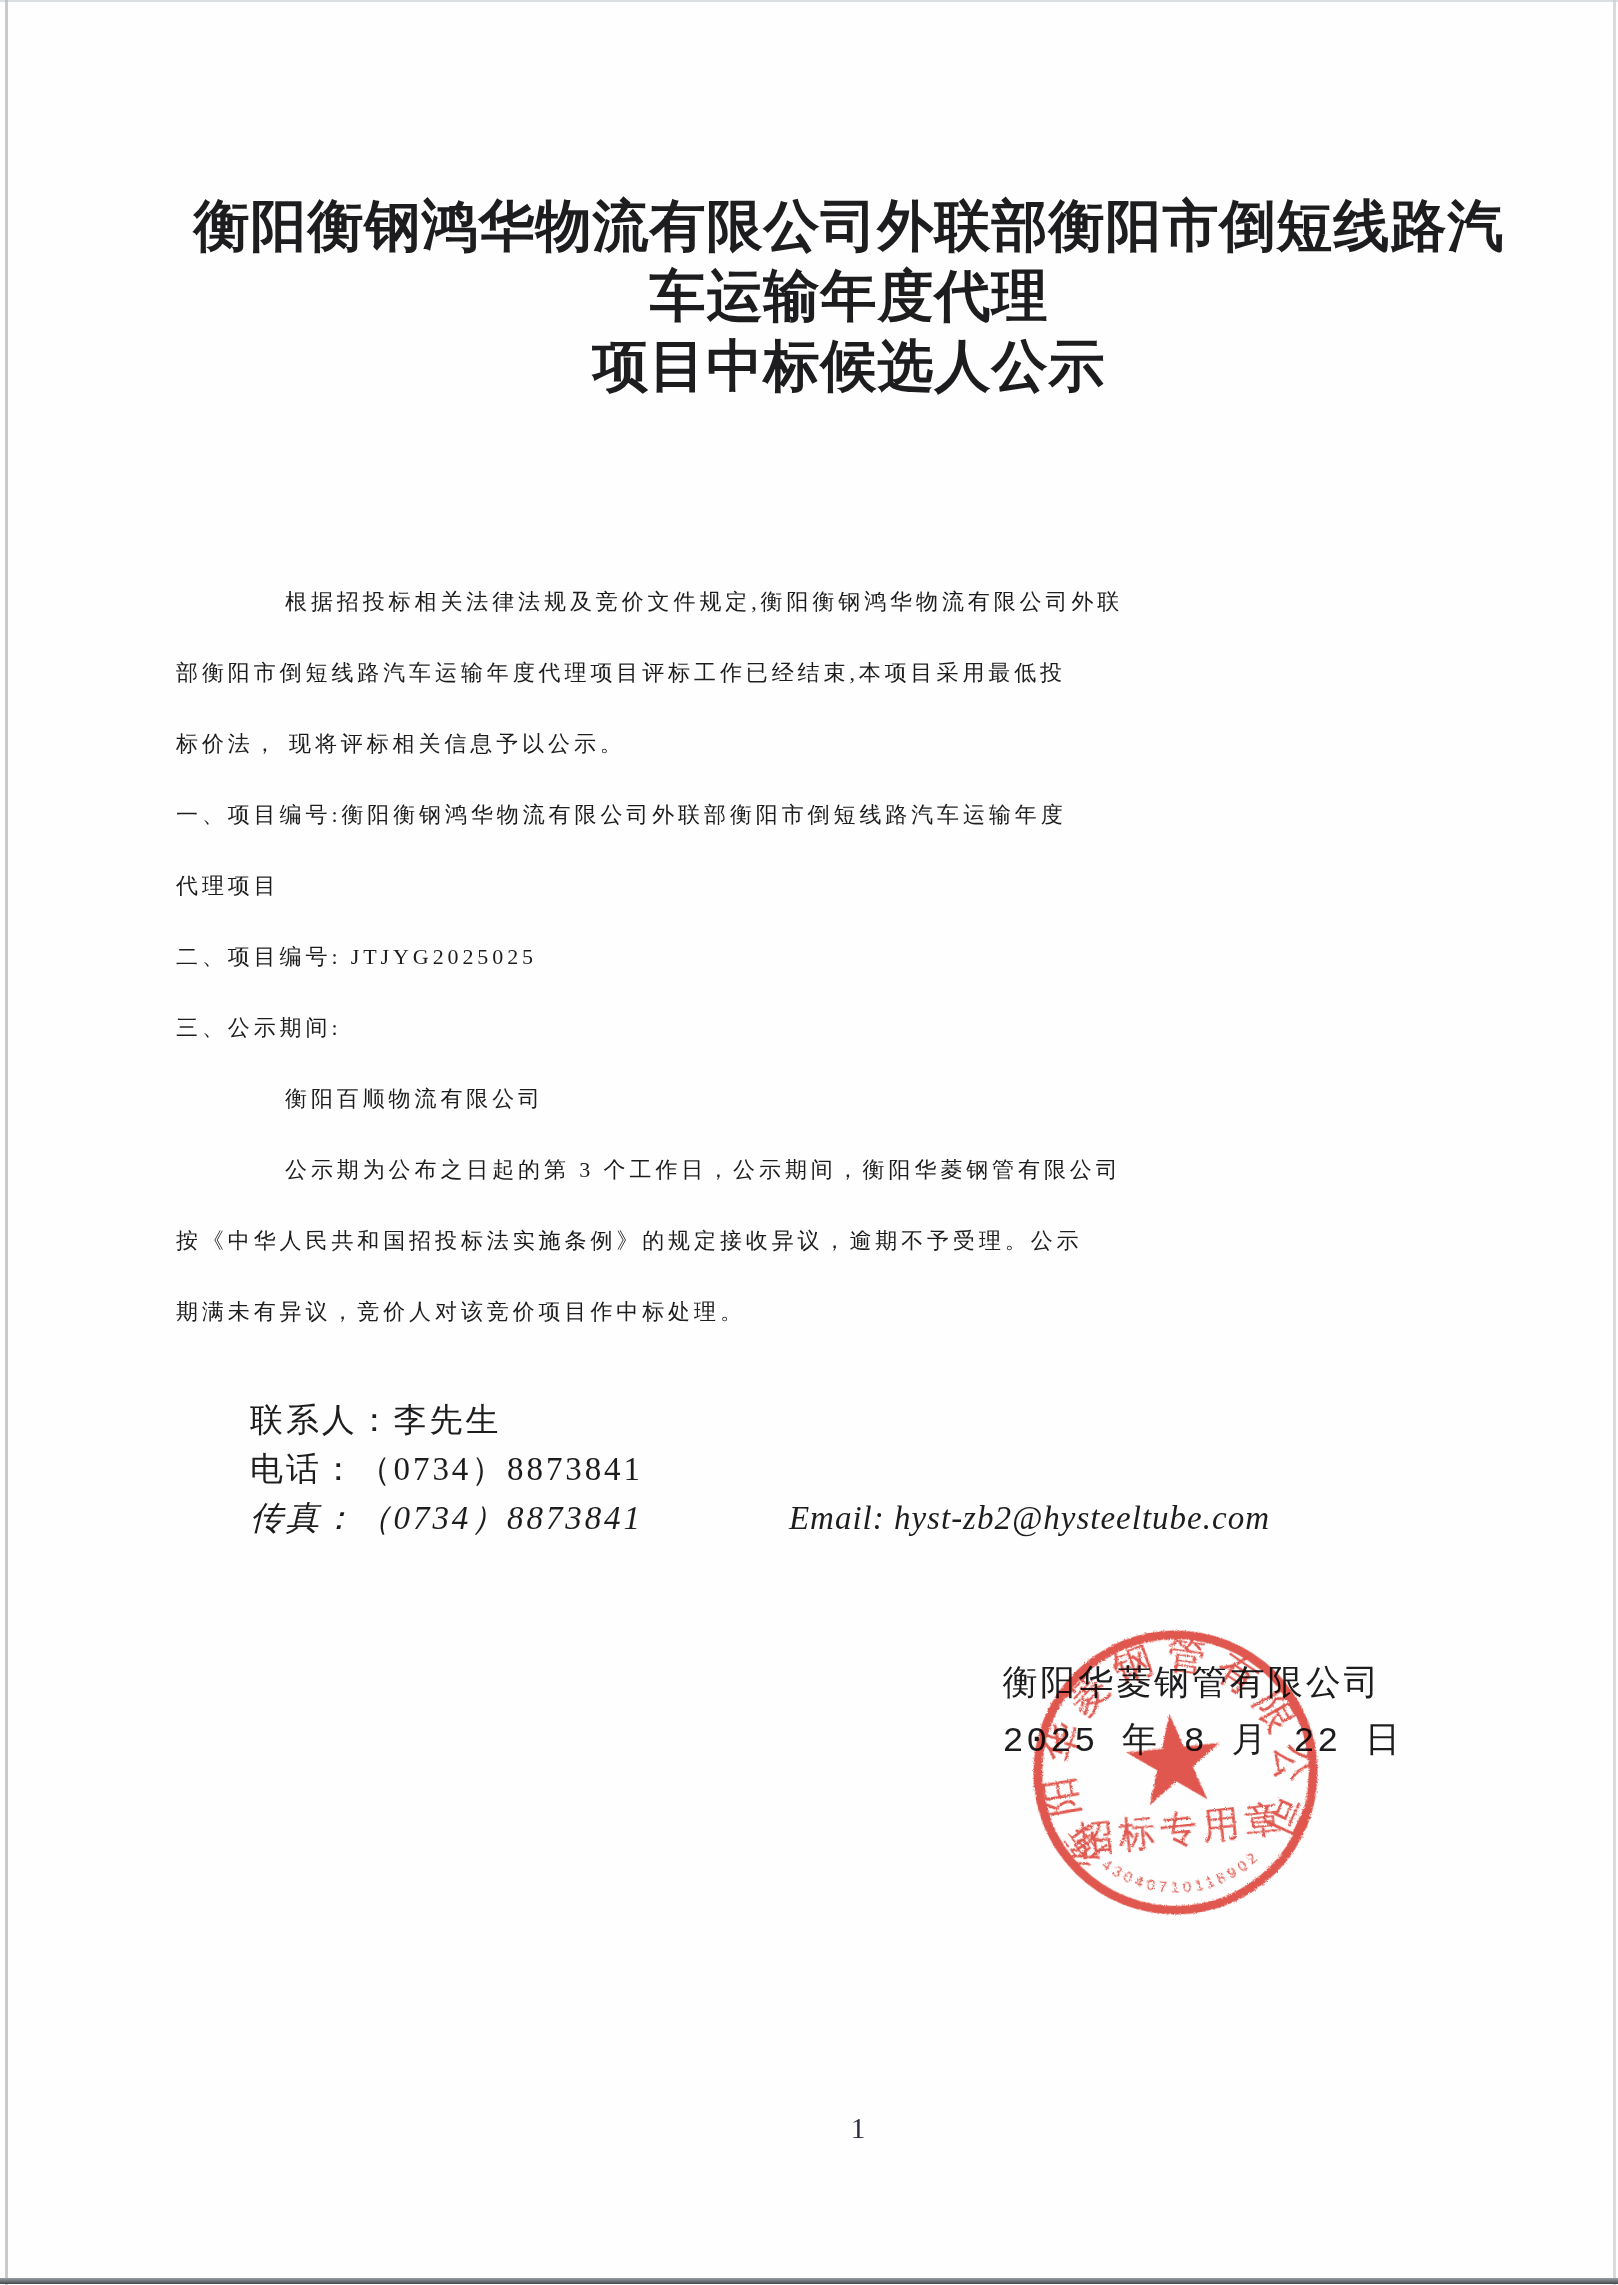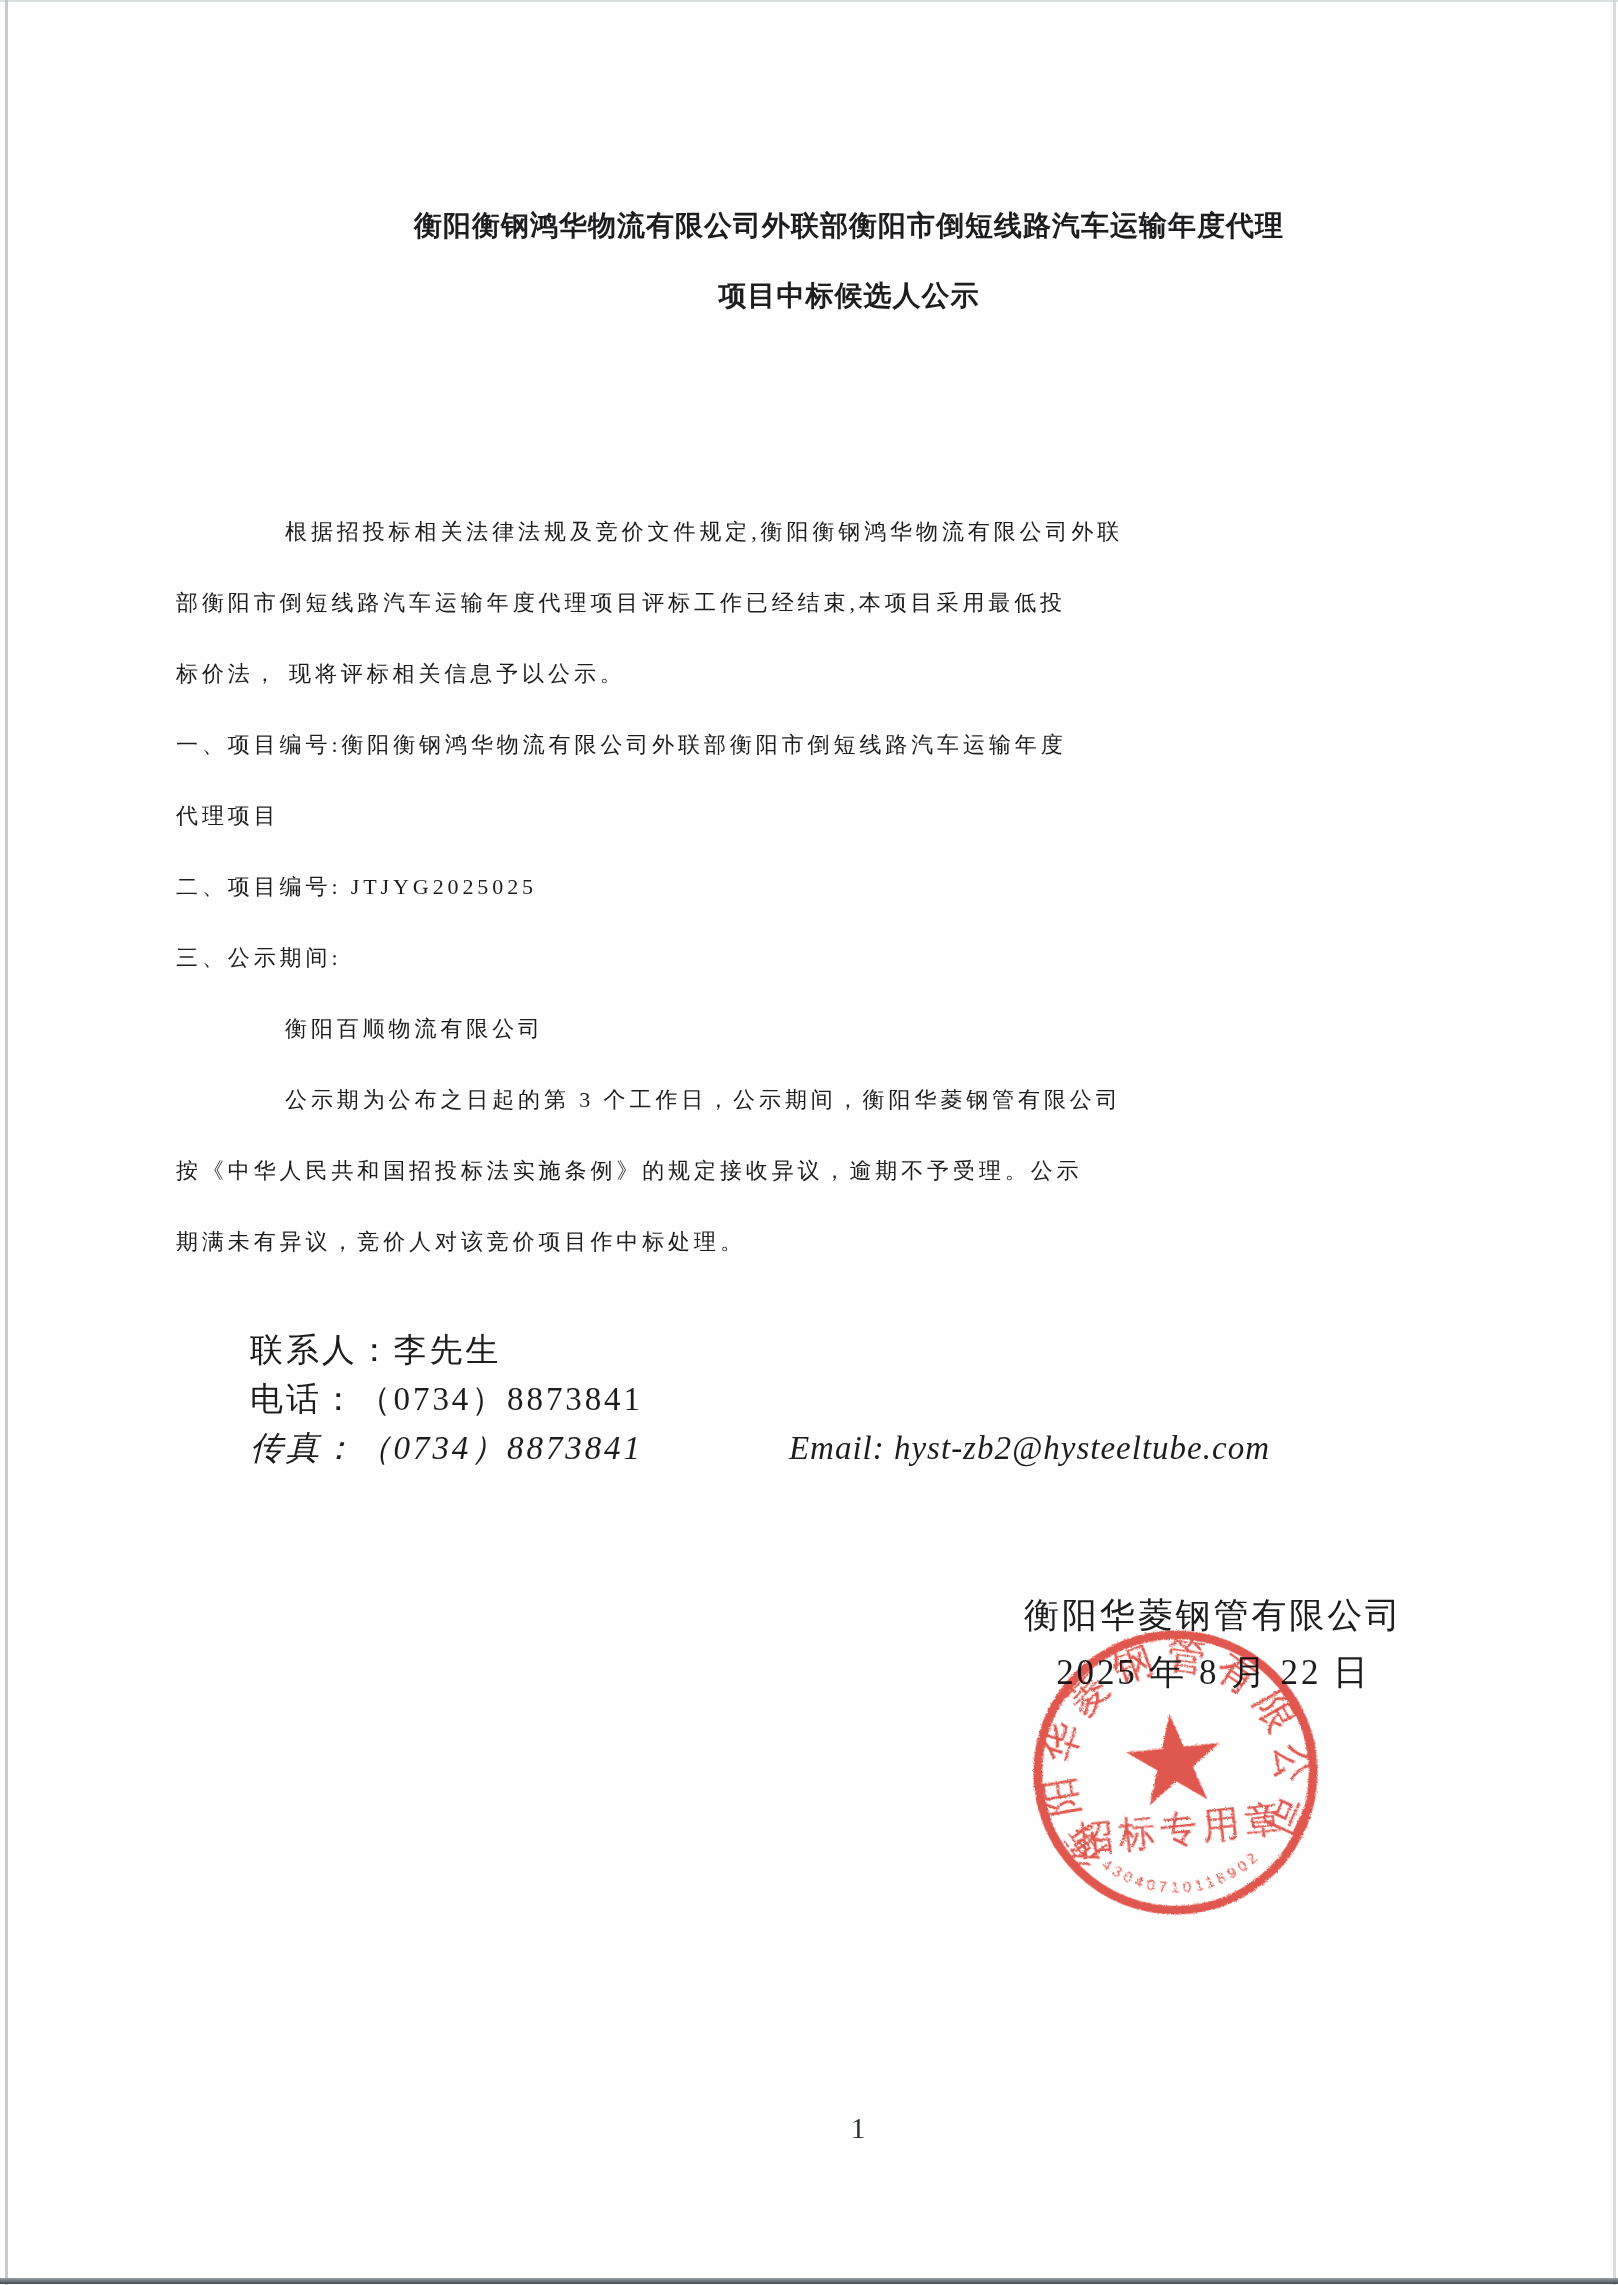--- a/index.html
+++ b/index.html
@@ -20,37 +20,38 @@
   .edge-left{left:4.9px;top:0;width:2.9px;height:100%;background:#b7bbbd;opacity:.75;}
   .edge-right{right:2.9px;top:0;width:2.9px;height:100%;background:#c9cdcf;opacity:.7;}
   .edge-top{left:0;top:0;width:100%;height:2px;background:#d3d7d9;opacity:.8;}
   .edge-bottom{left:0;bottom:2px;width:100%;height:5.9px;
     background:linear-gradient(to bottom,#9aa0a4,#43484c);}
   .content{
     position:absolute;left:176px;top:0;width:1346px;
   }
   .doc-title{
     margin-top:191px;
-    font-size:28px;font-weight:bold;line-height:70px;
+    font-size:56px;font-weight:bold;line-height:70px;
     letter-spacing:1px;text-align:center;
   }
   .body-block{margin-top:165px;}
   .body-line{
     font-size:22px;line-height:71px;letter-spacing:3.9px;
     white-space:nowrap;
   }
   .body-line.indent{text-indent:109px;}
   .contact-block{margin-top:49px;margin-left:74px;}
   .contact-line{font-size:33px;line-height:49px;letter-spacing:2.9px;white-space:nowrap;}
   .contact-row{display:flex;align-items:flex-start;font-style:italic;}
   .email{margin-left:146px;letter-spacing:1px;}
   .sign-block{
     margin-top:114px;margin-right:119px;margin-left:auto;
     width:-moz-fit-content;width:fit-content;
-    text-align:center;
+    text-align:left;
+    font-family:Liberation Mono, monospace;
   }
   .sign-line{font-size:35px;line-height:57px;letter-spacing:2.9px;white-space:nowrap;}
   .page-number{
     position:absolute;left:858px;top:2112px;transform:translateX(-50%);
     font-size:29px;color:#2a2e3a;
   }
   .stamp-svg{
     position:absolute;left:1028px;top:1625px;width:295px;height:295px;
     mix-blend-mode:multiply;opacity:.88;
   }

